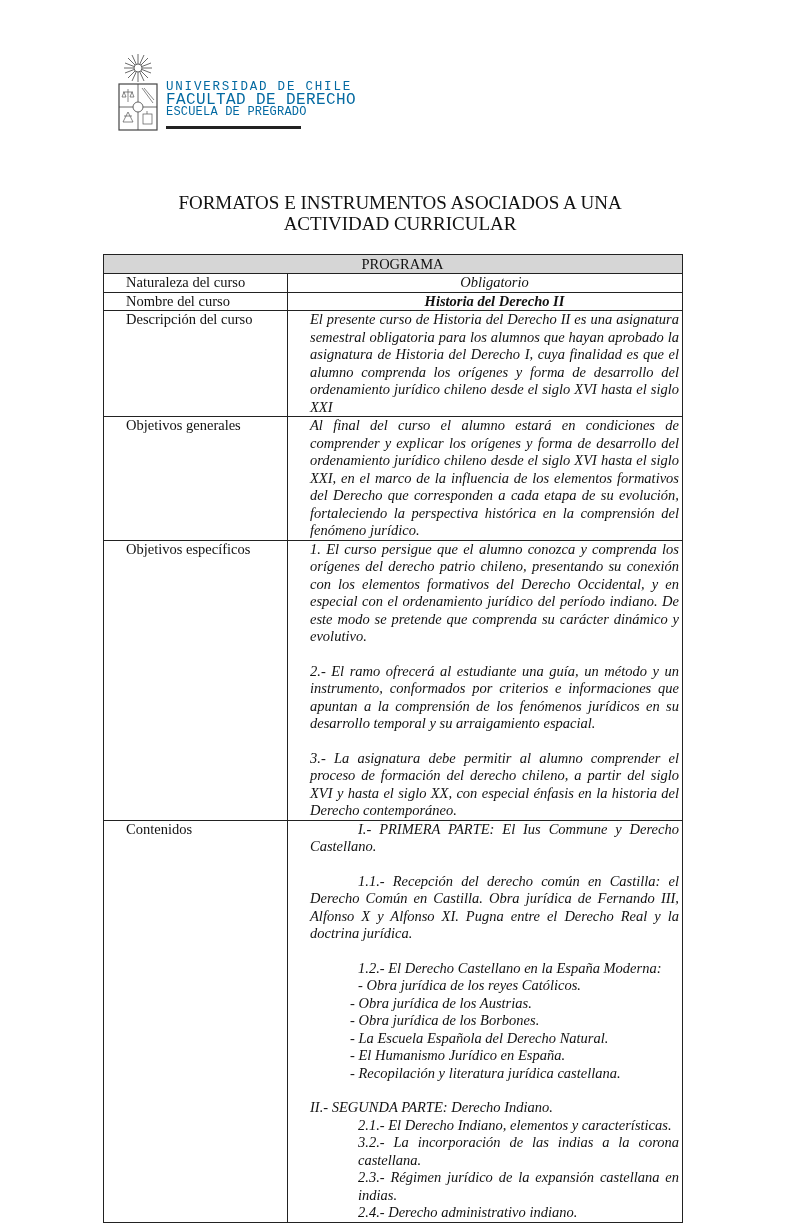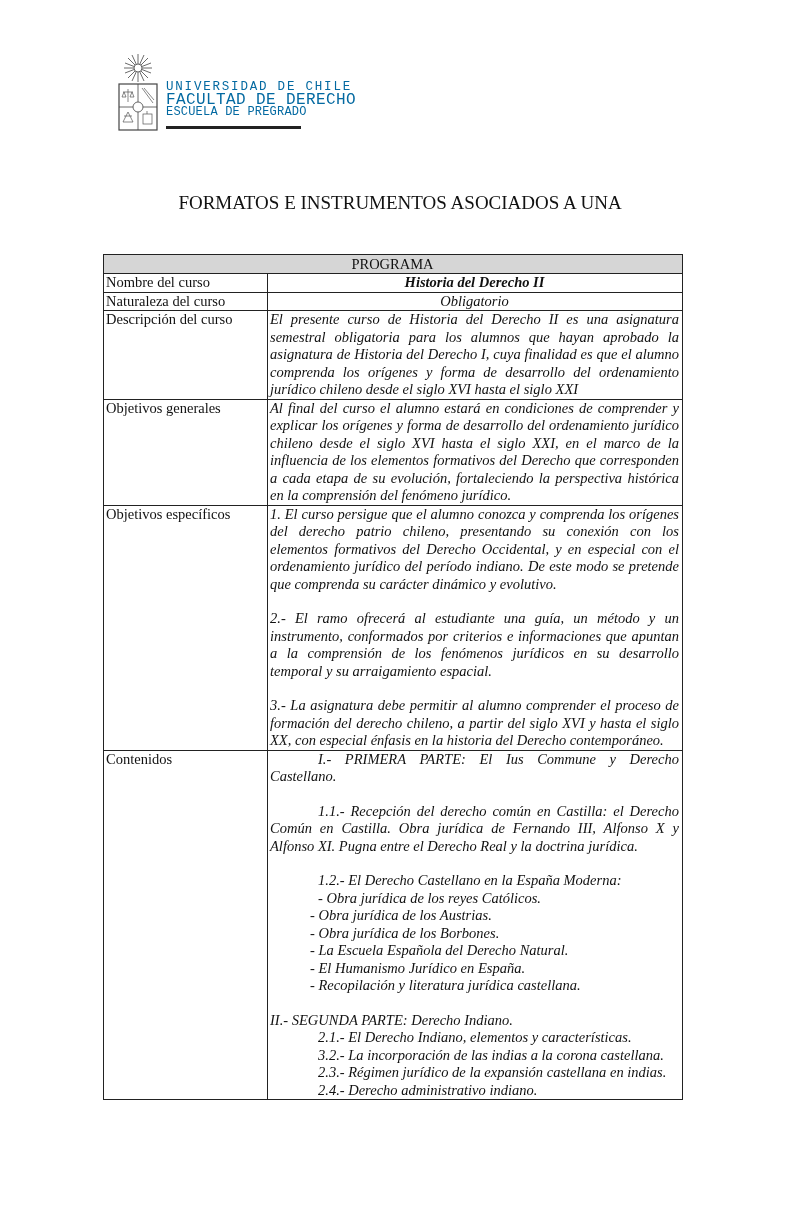--- a/index.html
+++ b/index.html
@@ -9,21 +9,21 @@
   .logo-text { position: absolute; left: 50px; top: 28px; font-family: Liberation Mono, monospace; color: #0369a1; }
   .logo-uni { font-size: 12.5px; letter-spacing: 1.8px; line-height: 14px; white-space: nowrap; }
   .logo-fac { font-size: 16px; letter-spacing: 0.4px; line-height: 13px; white-space: nowrap; }
   .logo-esc { font-size: 12px; letter-spacing: 0.2px; line-height: 10px; white-space: nowrap; }
   .logo-bar { position: absolute; left: 50px; top: 74px; width: 135px; height: 3px; background: #222; }
 
   .doc-title { position: absolute; left: 100px; top: 192px; width: 600px; text-align: center; font-size: 19px; font-weight: normal; line-height: 21px; letter-spacing: 0; }
   .doc-title span { display: block; }
 
   table.prog { position: absolute; left: 103px; top: 254px; width: 580px; border-collapse: collapse; font-size: 14.5px; line-height: 17.5px; }
-  table.prog td { border: 1px solid #222; vertical-align: top; padding: 0 3px 0 2px; margin-top: 20px; }
+  table.prog td { border: 1px solid #222; vertical-align: top; padding: 0 3px 0 22px; margin-top: 20px; }
   .hdr { background: #d6d6d6; text-align: center; padding: 0; height: 18px; line-height: 18px; }
   .lbl { width: 158px; white-space: nowrap; }
   .val { font-style: italic; text-align: justify; padding-right: 3px; }
   .center { text-align: center; }
   .bold { font-weight: bold; }
   .p { margin: 0; }
   .gap { height: 17px; }
   .ind1 { padding-left: 48px; }
   .ind-dash { padding-left: 40px; }
   .ind-dash2 { padding-left: 48px; }
@@ -65,34 +65,35 @@
   <div class="logo-text">
     <div class="logo-uni">UNIVERSIDAD DE CHILE</div>
     <div class="logo-fac">FACULTAD DE DERECHO</div>
     <div class="logo-esc">ESCUELA DE PREGRADO</div>
   </div>
   <div class="logo-bar"></div>
 </div>
 
 <div class="doc-title">
   <span>FORMATOS E INSTRUMENTOS ASOCIADOS A UNA</span>
+  <span>ACTIVIDAD CURRICULAR</span>
 </div>
 
 <table class="prog">
   <tbody>
       <tr>
     <td colspan="2" class="hdr">PROGRAMA</td>
   </tr>
   <tr>
+    <td class="lbl">Naturaleza del curso</td>
+    <td class="val center">Obligatorio</td>
+  </tr>
+  <tr>
     <td class="lbl">Nombre del curso</td>
     <td class="val center bold">Historia del Derecho  II</td>
-  </tr>
-  <tr>
-    <td class="lbl">Naturaleza del curso</td>
-    <td class="val center">Obligatorio</td>
   </tr>
   <tr>
     <td class="lbl">Descripción del curso</td>
     <td class="val">El presente curso de Historia del Derecho II es una asignatura semestral obligatoria para los alumnos que hayan aprobado la asignatura de Historia del Derecho I,  cuya finalidad es que el alumno comprenda los orígenes y forma de desarrollo del ordenamiento jurídico chileno desde el siglo XVI hasta el siglo XXI</td>
   </tr>
   <tr>
     <td class="lbl">Objetivos generales</td>
     <td class="val">Al final del curso el alumno estará en condiciones de comprender y explicar los orígenes y forma de desarrollo del ordenamiento jurídico chileno desde el siglo XVI hasta el siglo XXI, en el marco de la influencia de los elementos formativos del Derecho que corresponden a cada etapa de su evolución, fortaleciendo la perspectiva histórica en la comprensión del fenómeno jurídico.</td>
   </tr>
   <tr>

